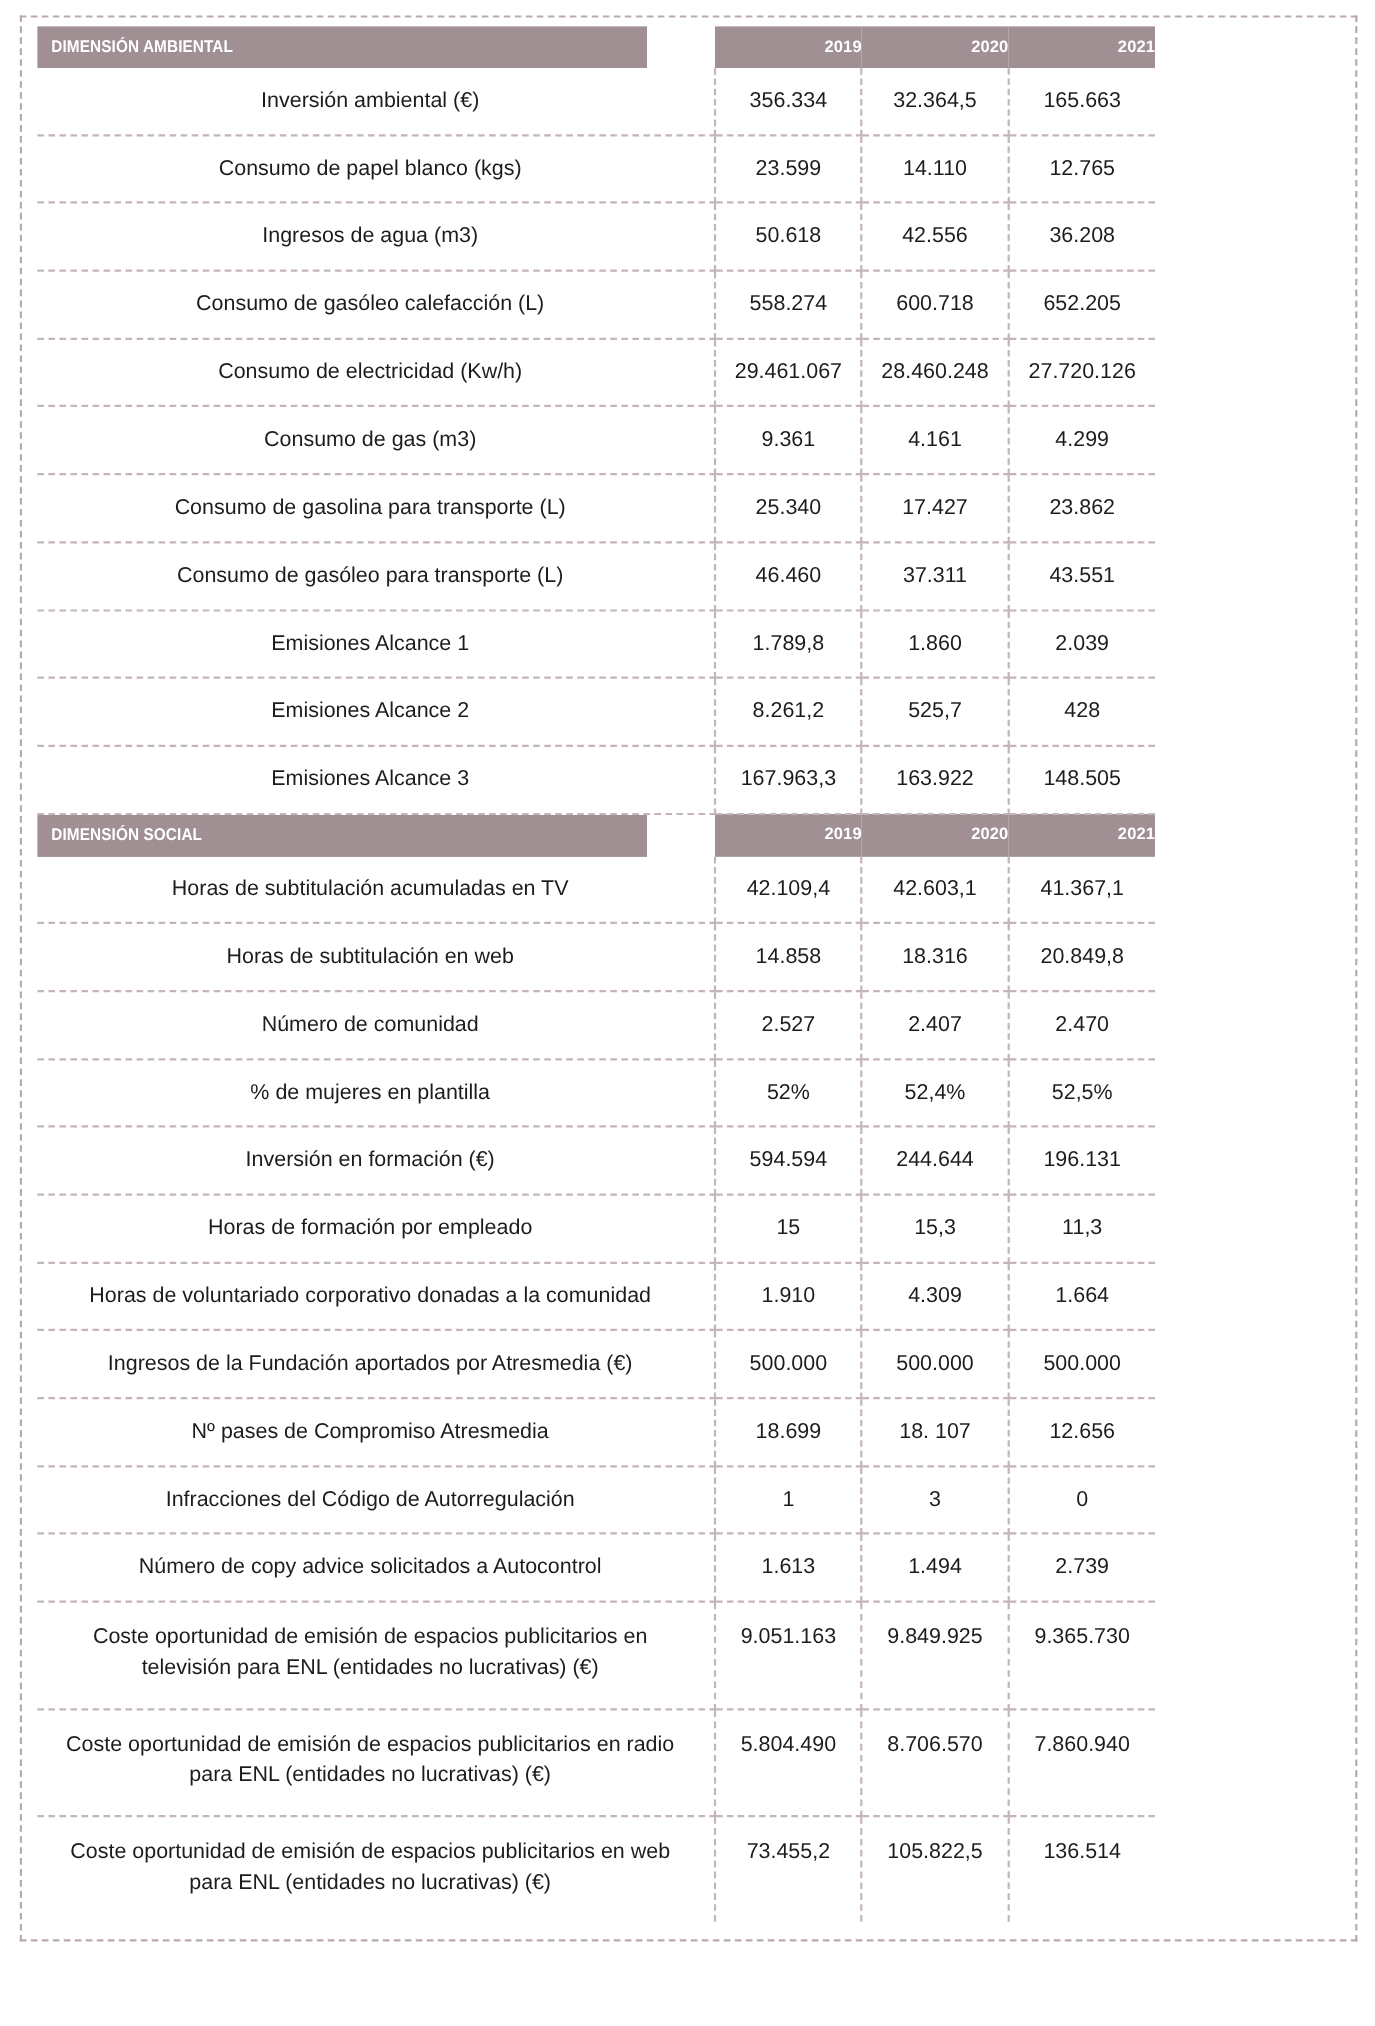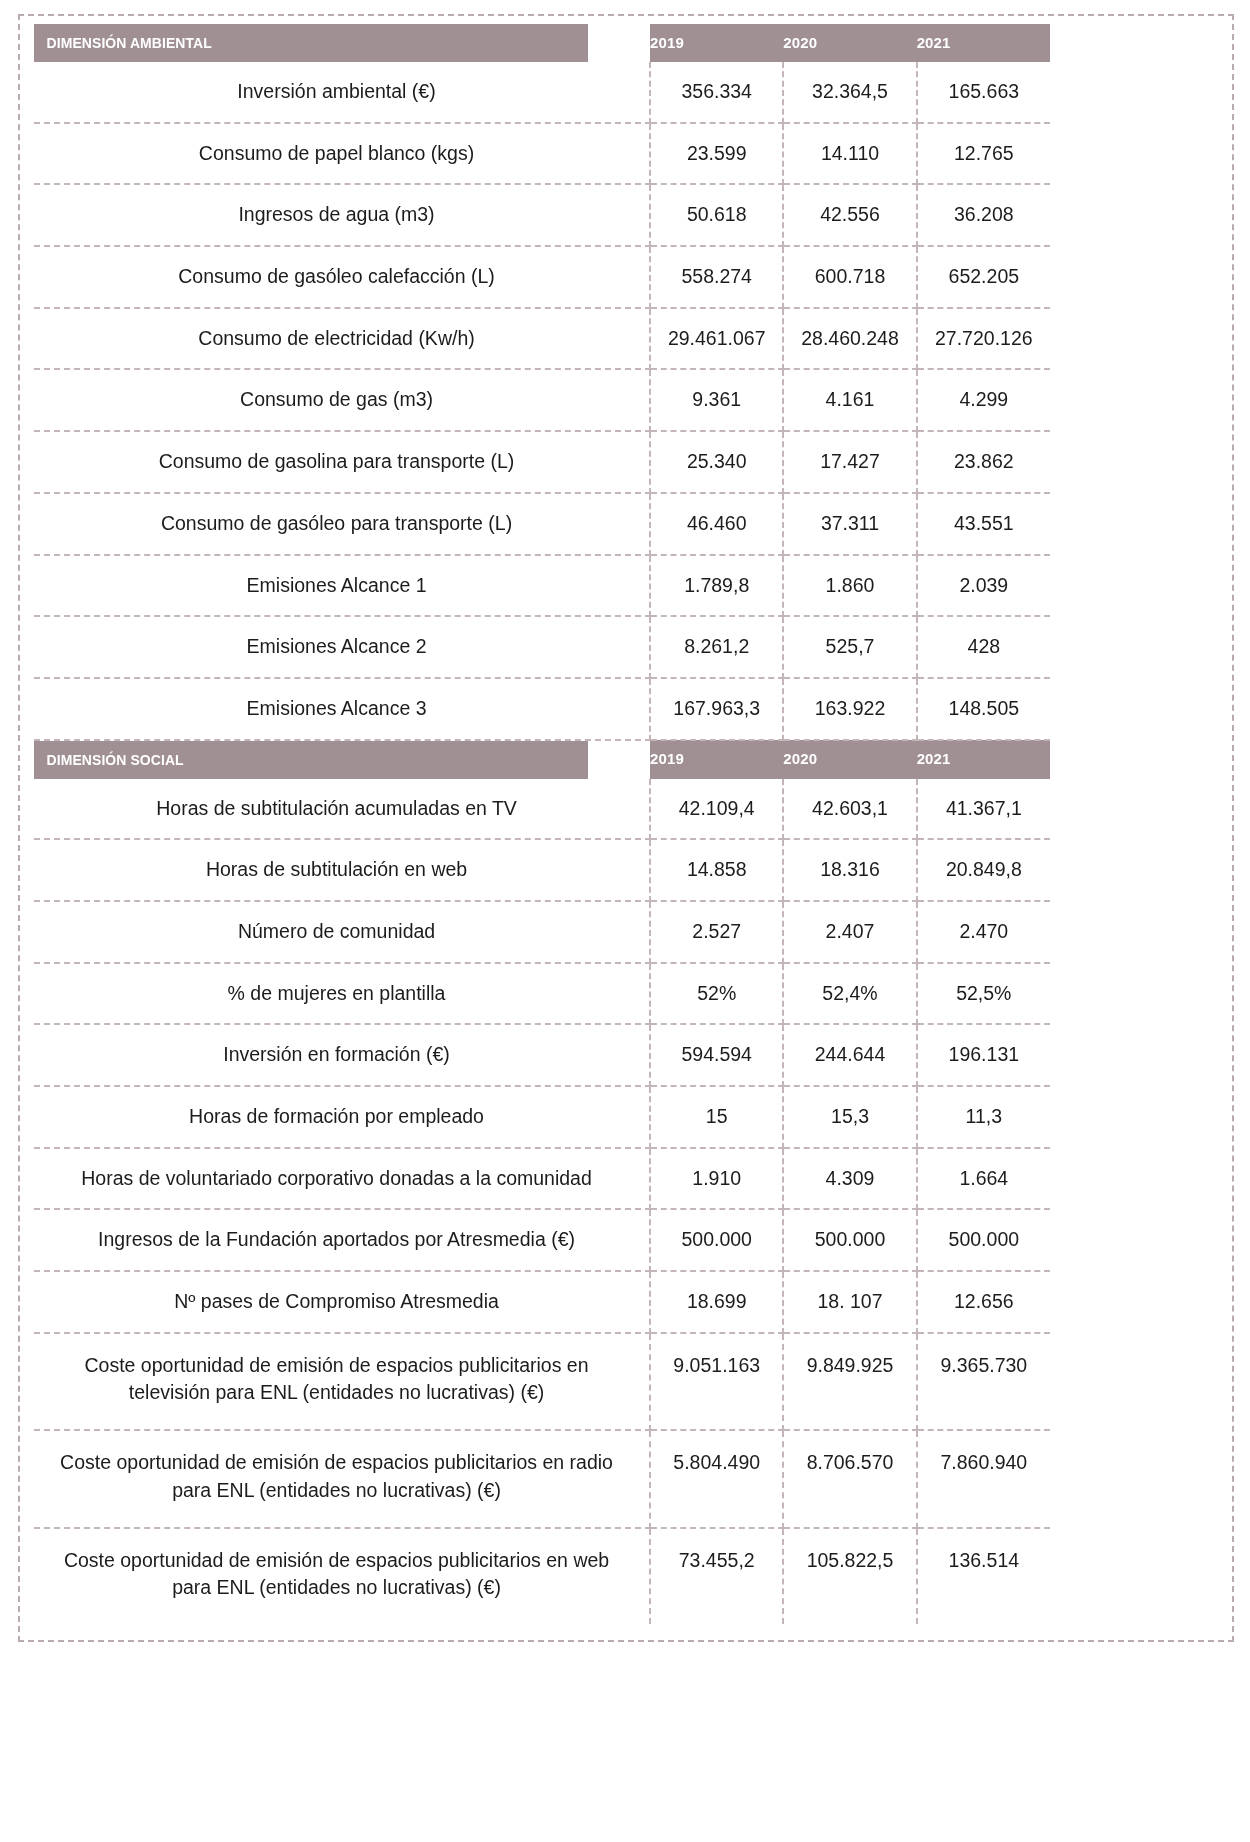--- a/index.html
+++ b/index.html
@@ -55,21 +55,21 @@
     height: 22px;
     line-height: 1.1;
     transform: scaleX(0.90);
     transform-origin: left center;
   }
   tr.section-head td.sh-label {
     padding-left: 14px;
     text-align: left;
   }
   tr.section-head td.sh-year {
-    text-align: left;
+    text-align: right;
     font-size: 15px;
     transform: none;
   }
 
   
   tr.data-row td {
     border-bottom: 2px dashed #c4b5b9;
     font-size: 19.5px;
     line-height: 1.42;
     color: #1c1c1c;
@@ -285,20 +285,36 @@
           <td class="val last">500.000</td>
         </tr>
         <tr class="data-row">
           <td class="lbl">
             <span class="lbl-text">Nº pases de Compromiso Atresmedia</span>
           </td>
           <td class="val">18.699</td>
           <td class="val">18. 107</td>
           <td class="val last">12.656</td>
         </tr>
+        <tr class="data-row">
+          <td class="lbl">
+            <span class="lbl-text">Infracciones del Código de Autorregulación</span>
+          </td>
+          <td class="val">1</td>
+          <td class="val">3</td>
+          <td class="val last">0</td>
+        </tr>
+        <tr class="data-row">
+          <td class="lbl">
+            <span class="lbl-text">Número de copy advice solicitados a Autocontrol</span>
+          </td>
+          <td class="val">1.613</td>
+          <td class="val">1.494</td>
+          <td class="val last">2.739</td>
+        </tr>
         <tr class="data-row tall">
           <td class="lbl">
             <span class="lbl-text">Coste oportunidad de emisión de espacios publicitarios en televisión para ENL (entidades no lucrativas) (€)</span>
           </td>
           <td class="val">9.051.163</td>
           <td class="val">9.849.925</td>
           <td class="val last">9.365.730</td>
         </tr>
         <tr class="data-row tall">
           <td class="lbl">

